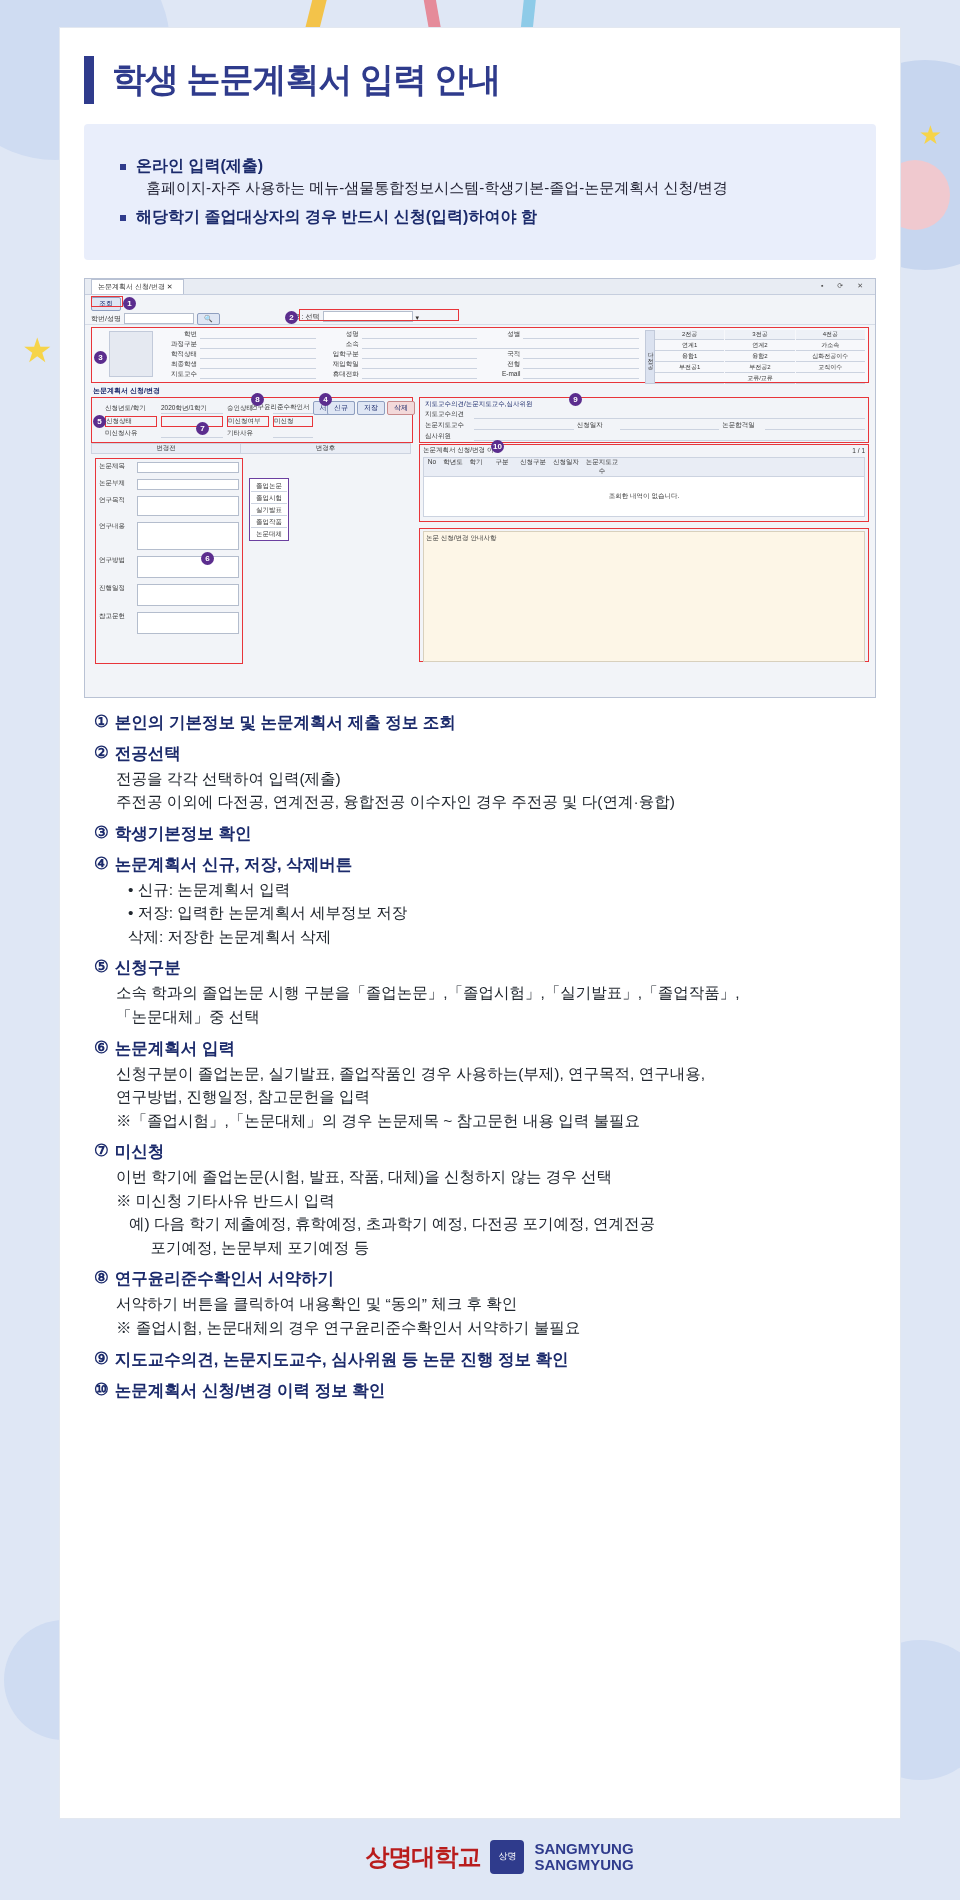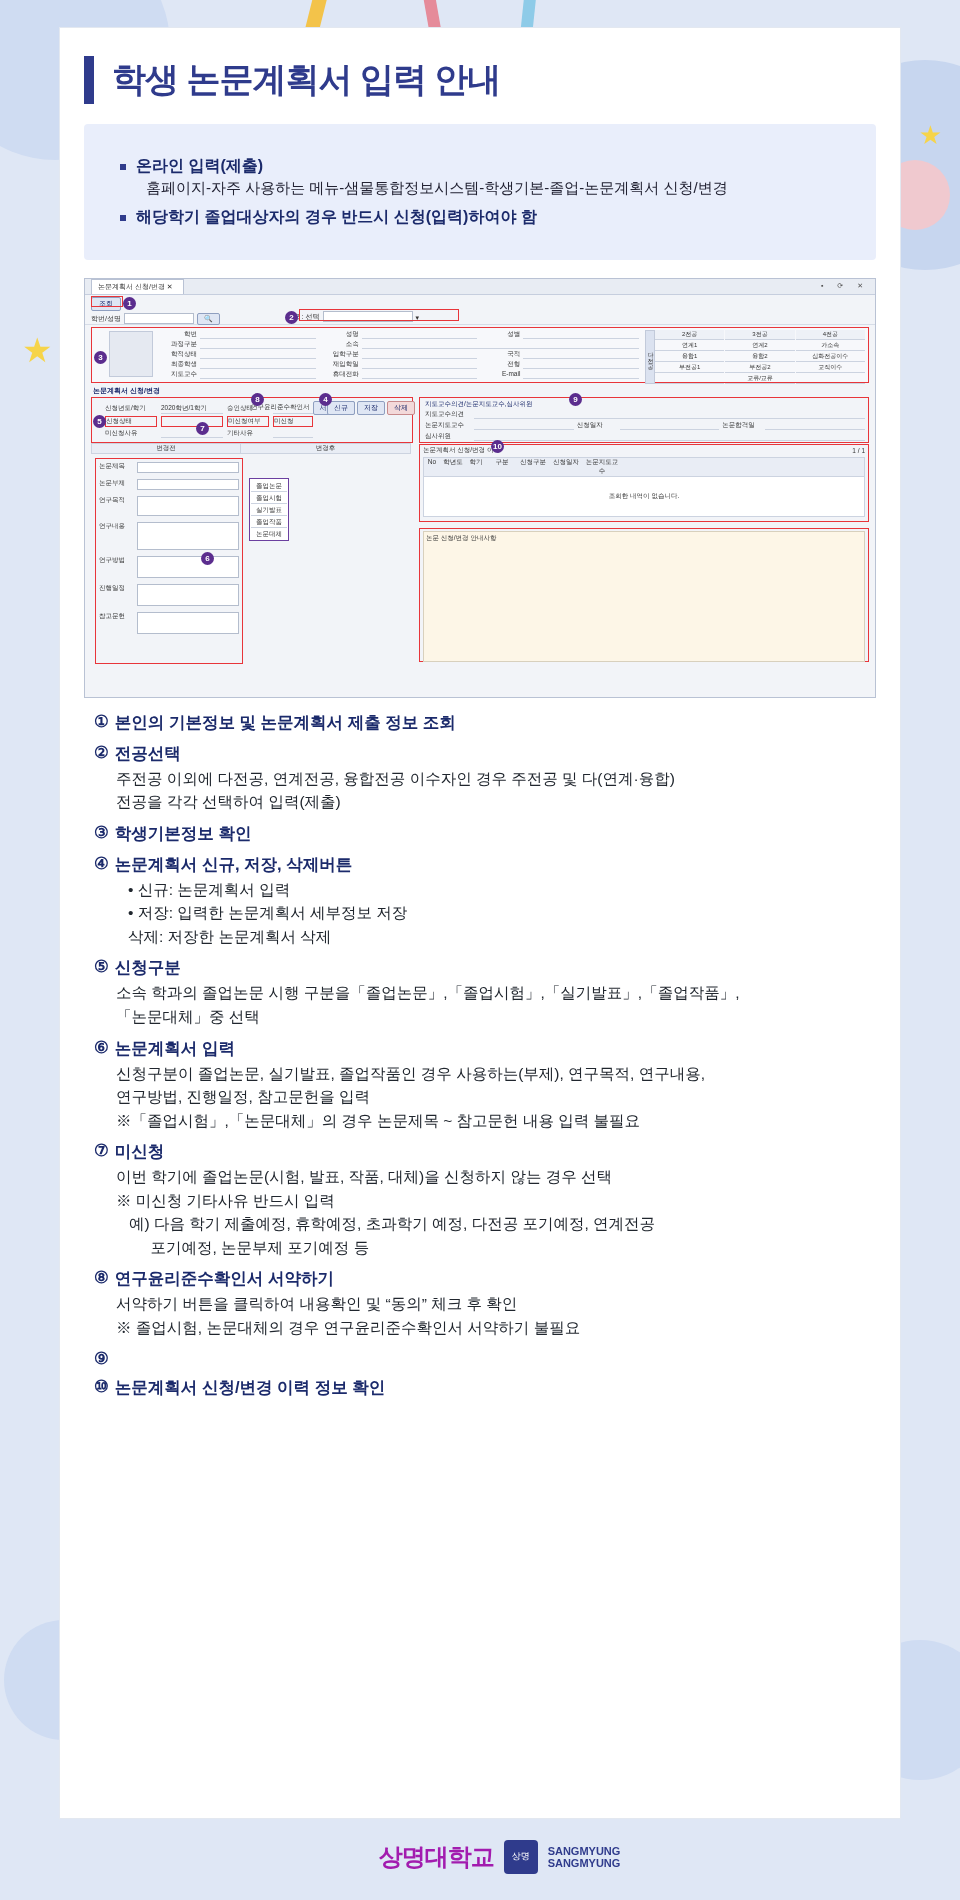--- a/index.html
+++ b/index.html
@@ -75,24 +75,24 @@
   .list { padding:14px 34px 10px 34px; }
   .item { margin-bottom:9px; }
   .item .head { font-size:16.5px; font-weight:bold; color:#1b2a6b; display:flex; gap:6px; }
   .item .head .num { color:#1b2a6b; }
   .item .body { font-size:15.5px; color:#20262e; line-height:1.52; padding-left:22px; margin-top:2px; }
   .item .body .sub { padding-left:12px; }
   .item .body .note { color:#20262e; }
 
   
   .footer { position:absolute; left:0; right:0; bottom:26px; display:flex; justify-content:center; align-items:center; gap:10px; }
-  .footer .kr { font-size:24px; font-weight:bold; color:#a21caf; letter-spacing:-1px;margin-left:39px; }
+  .footer .kr { font-size:24px; font-weight:bold; color:#b91c1c; letter-spacing:-1px;margin-left:39px; }
   .footer .mark { width:34px; height:34px; background:#2f3b8c; border-radius:4px; color:#fff;
                   font-size:9px; display:flex; align-items:center; justify-content:center; text-align:center; line-height:1.1;}
-  .footer .en { font-size:11px; font-weight:bold; color:#2f3b8c; line-height:1.1; }
+  .footer .en { font-size:15px; font-weight:bold; color:#2f3b8c; line-height:1.1; }
 </style>
 </head>
 <body>
 
 <div class="bg-deco">
   <div class="circle" style="left:-60px;top:-70px;width:230px;height:230px;background:#cfdcf2;"></div>
   <div class="circle" style="right:-70px;top:60px;width:210px;height:210px;background:#c7d6ef;"></div>
   <div class="circle" style="right:10px;top:160px;width:70px;height:70px;background:#f0c9cf;"></div>
   <div class="circle" style="left:4px;bottom:160px;width:120px;height:120px;background:#cfdcf2;"></div>
   <div class="circle" style="right:-30px;bottom:120px;width:140px;height:140px;background:#cfdcf2;"></div>
@@ -332,22 +332,22 @@
           <span>본인의 기본정보 및 논문계획서 제출 정보 조회</span>
         </div>
     </div>
 
     <div class="item">
       <div class="head">
           <span class="num">②</span>
           <span>전공선택</span>
         </div>
       <div class="body">
+        <div>전공을 각각 선택하여 입력(제출)</div>
         <div>주전공 이외에 다전공, 연계전공, 융합전공 이수자인 경우 주전공 및 다(연계·융합)</div>
-        <div>전공을 각각 선택하여 입력(제출)</div>
       </div>
     </div>
 
     <div class="item">
       <div class="head">
           <span class="num">③</span>
           <span>학생기본정보 확인</span>
         </div>
     </div>
 
@@ -406,20 +406,21 @@
         </div>
       <div class="body">
         <div>서약하기 버튼을 클릭하여 내용확인 및 “동의” 체크 후 확인</div>
         <div class="note">※ 졸업시험, 논문대체의 경우 연구윤리준수확인서 서약하기 불필요</div>
       </div>
     </div>
 
     <div class="item">
       <div class="head">
           <span class="num">⑨</span>
+          <span>지도교수의견, 논문지도교수, 심사위원 등 논문 진행 정보 확인</span>
         </div>
     </div>
 
     <div class="item">
       <div class="head">
           <span class="num">⑩</span>
           <span>논문계획서 신청/변경 이력 정보 확인</span>
         </div>
     </div>
   </div>

